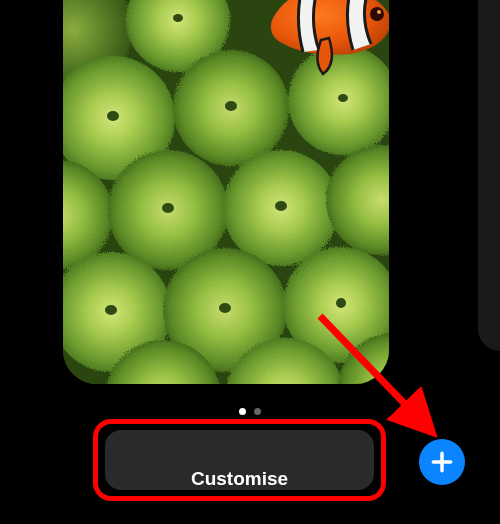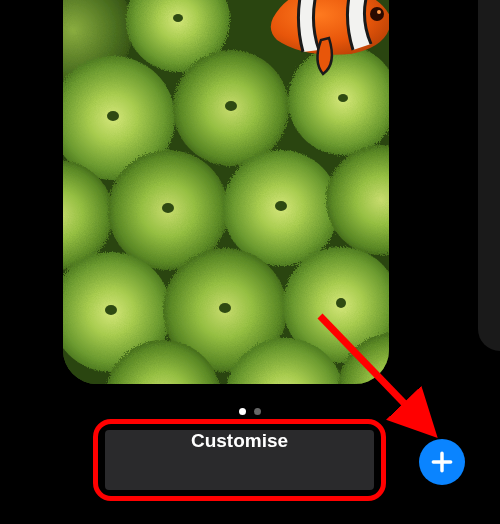--- a/index.html
+++ b/index.html
@@ -54,27 +54,27 @@
     .dot.active { background: #fff; }
     .dot.inactive { background: #666; }
     .customise-button {
       position: absolute;
       left: 105px;
       top: 430px;
       width: 269px;
       height: 60px;
       background: #2a2a2c;
       border: none;
-      border-radius: 4px;
+      border-radius: 16px;
       color: #fff;
       font-size: 19px;
       font-weight: 600;
       cursor: pointer;
       display: flex;
-      align-items: flex-start;
+      align-items: flex-end;
       justify-content: center;
     }
     .add-button {
       position: absolute;
       left: 419px;
       top: 439px;
       width: 46px;
       height: 46px;
       background: #0a84ff;
       border: none;

